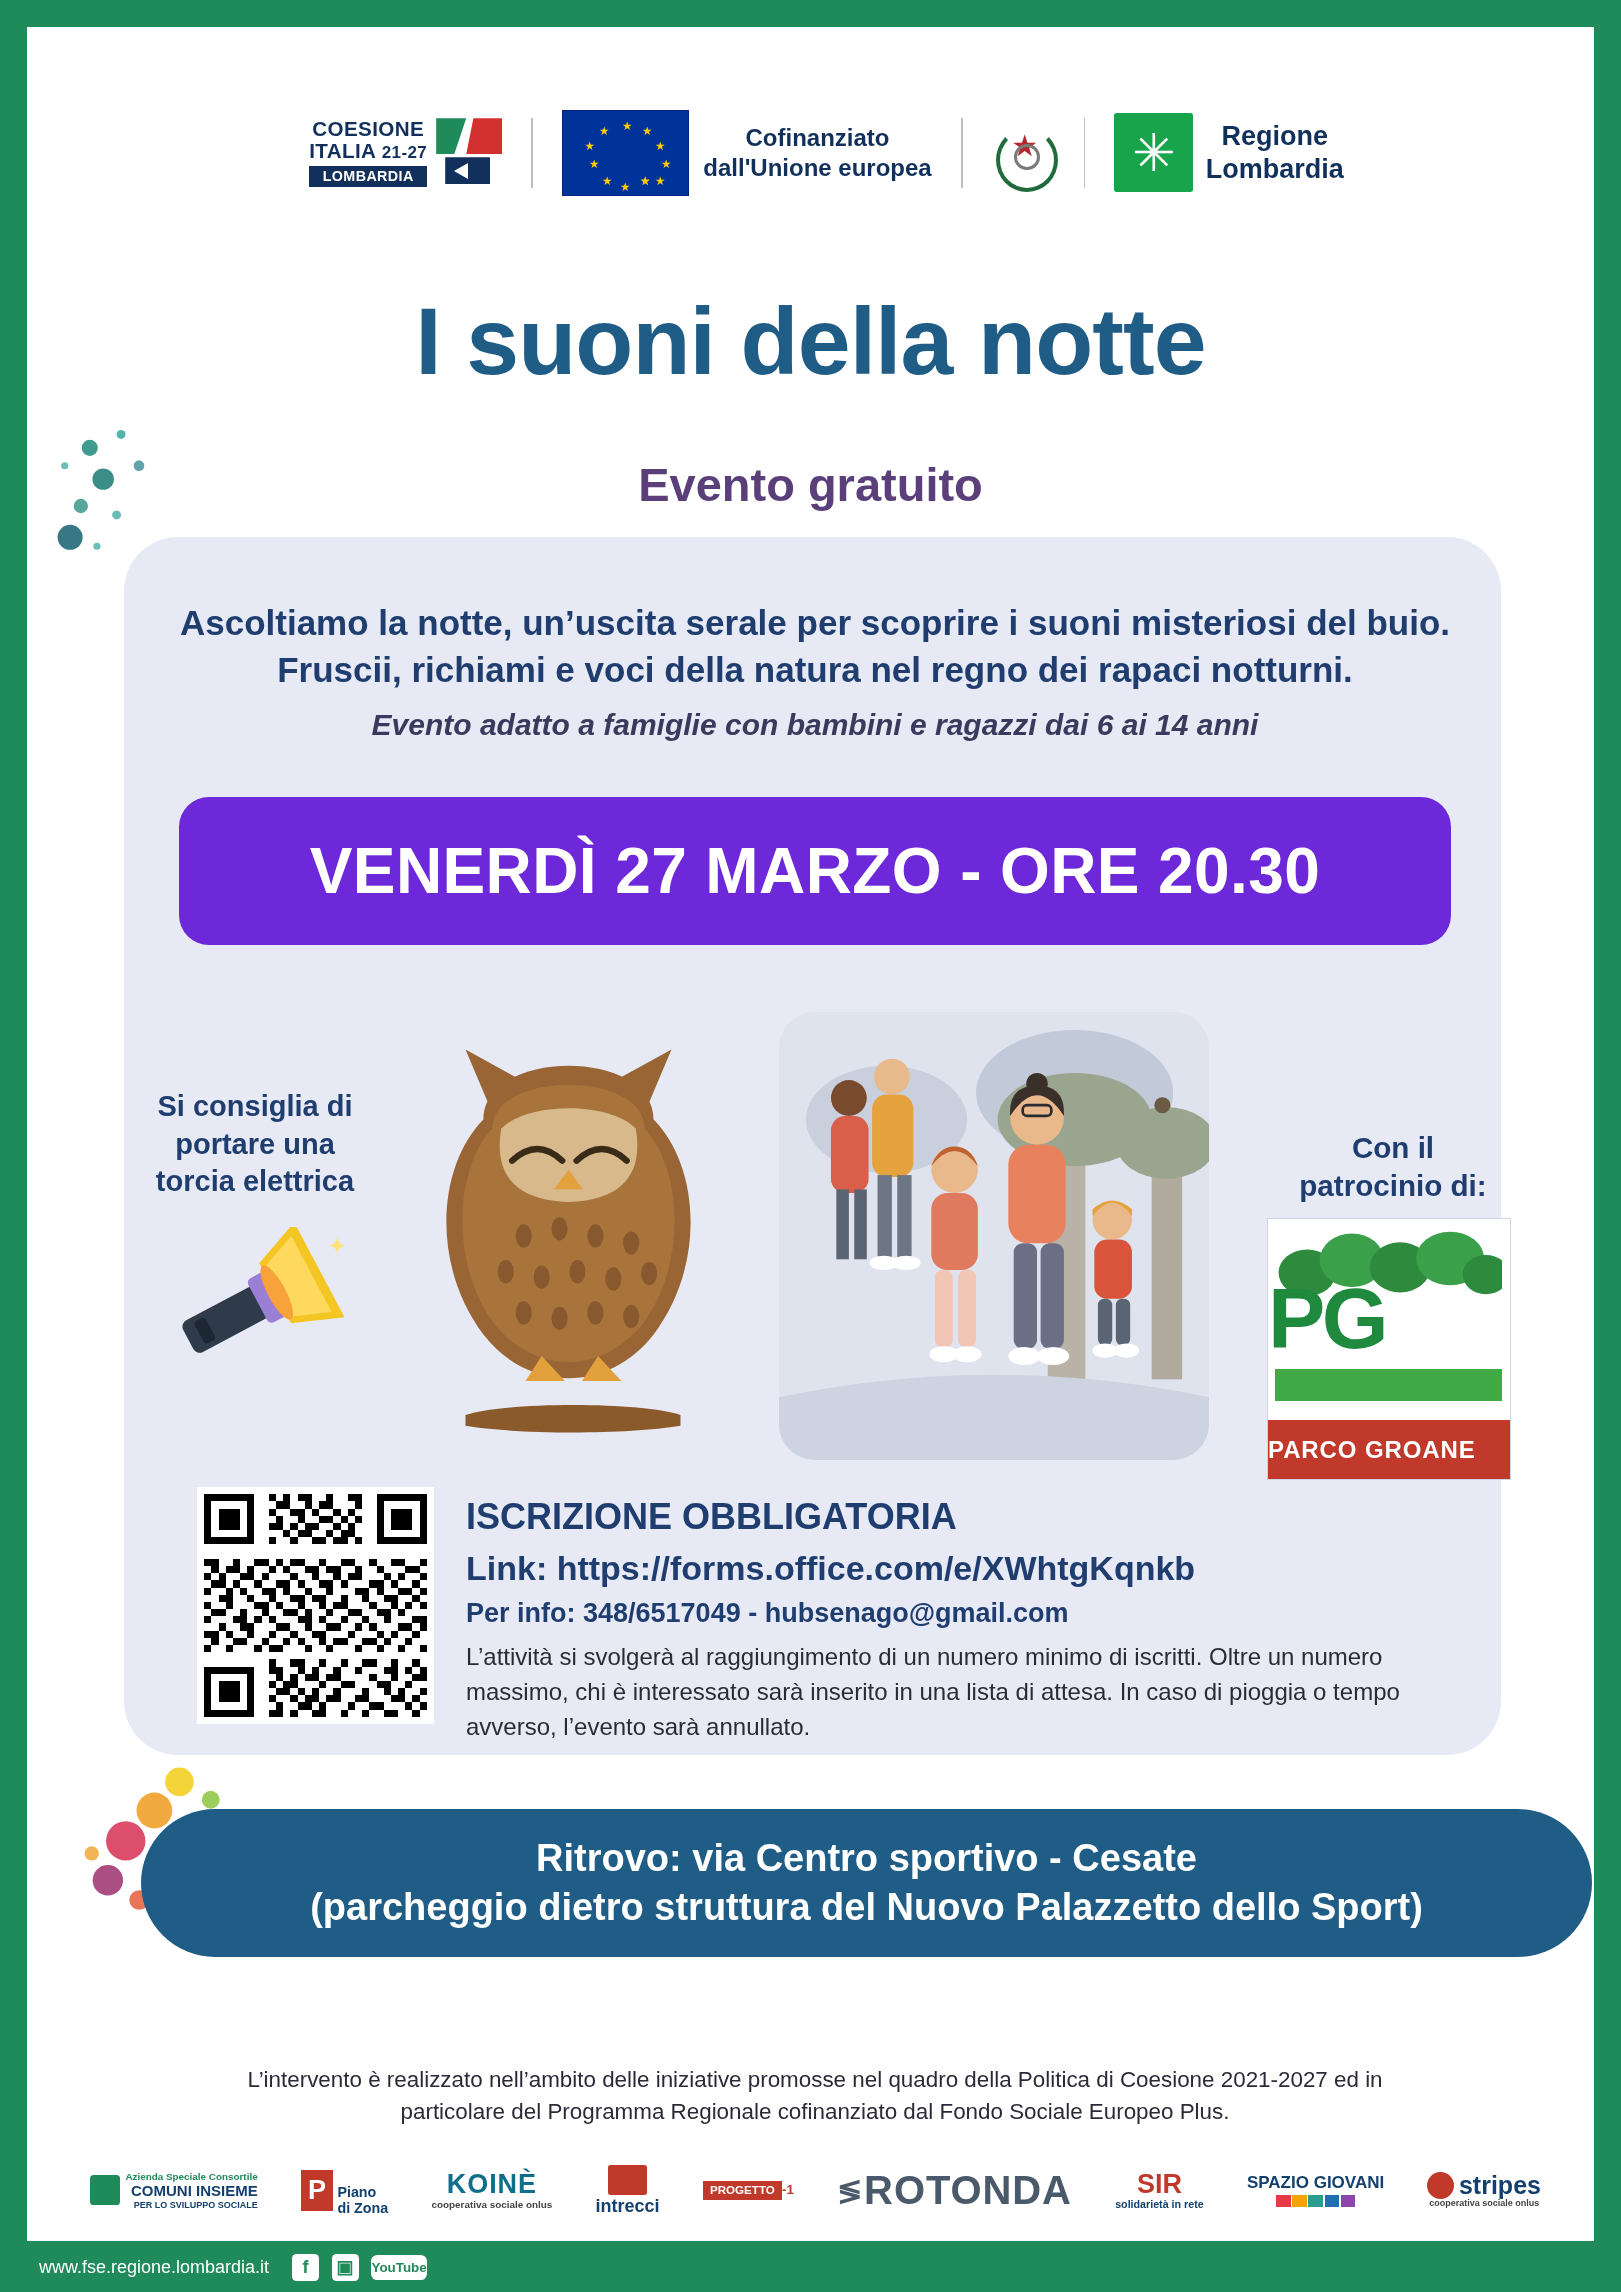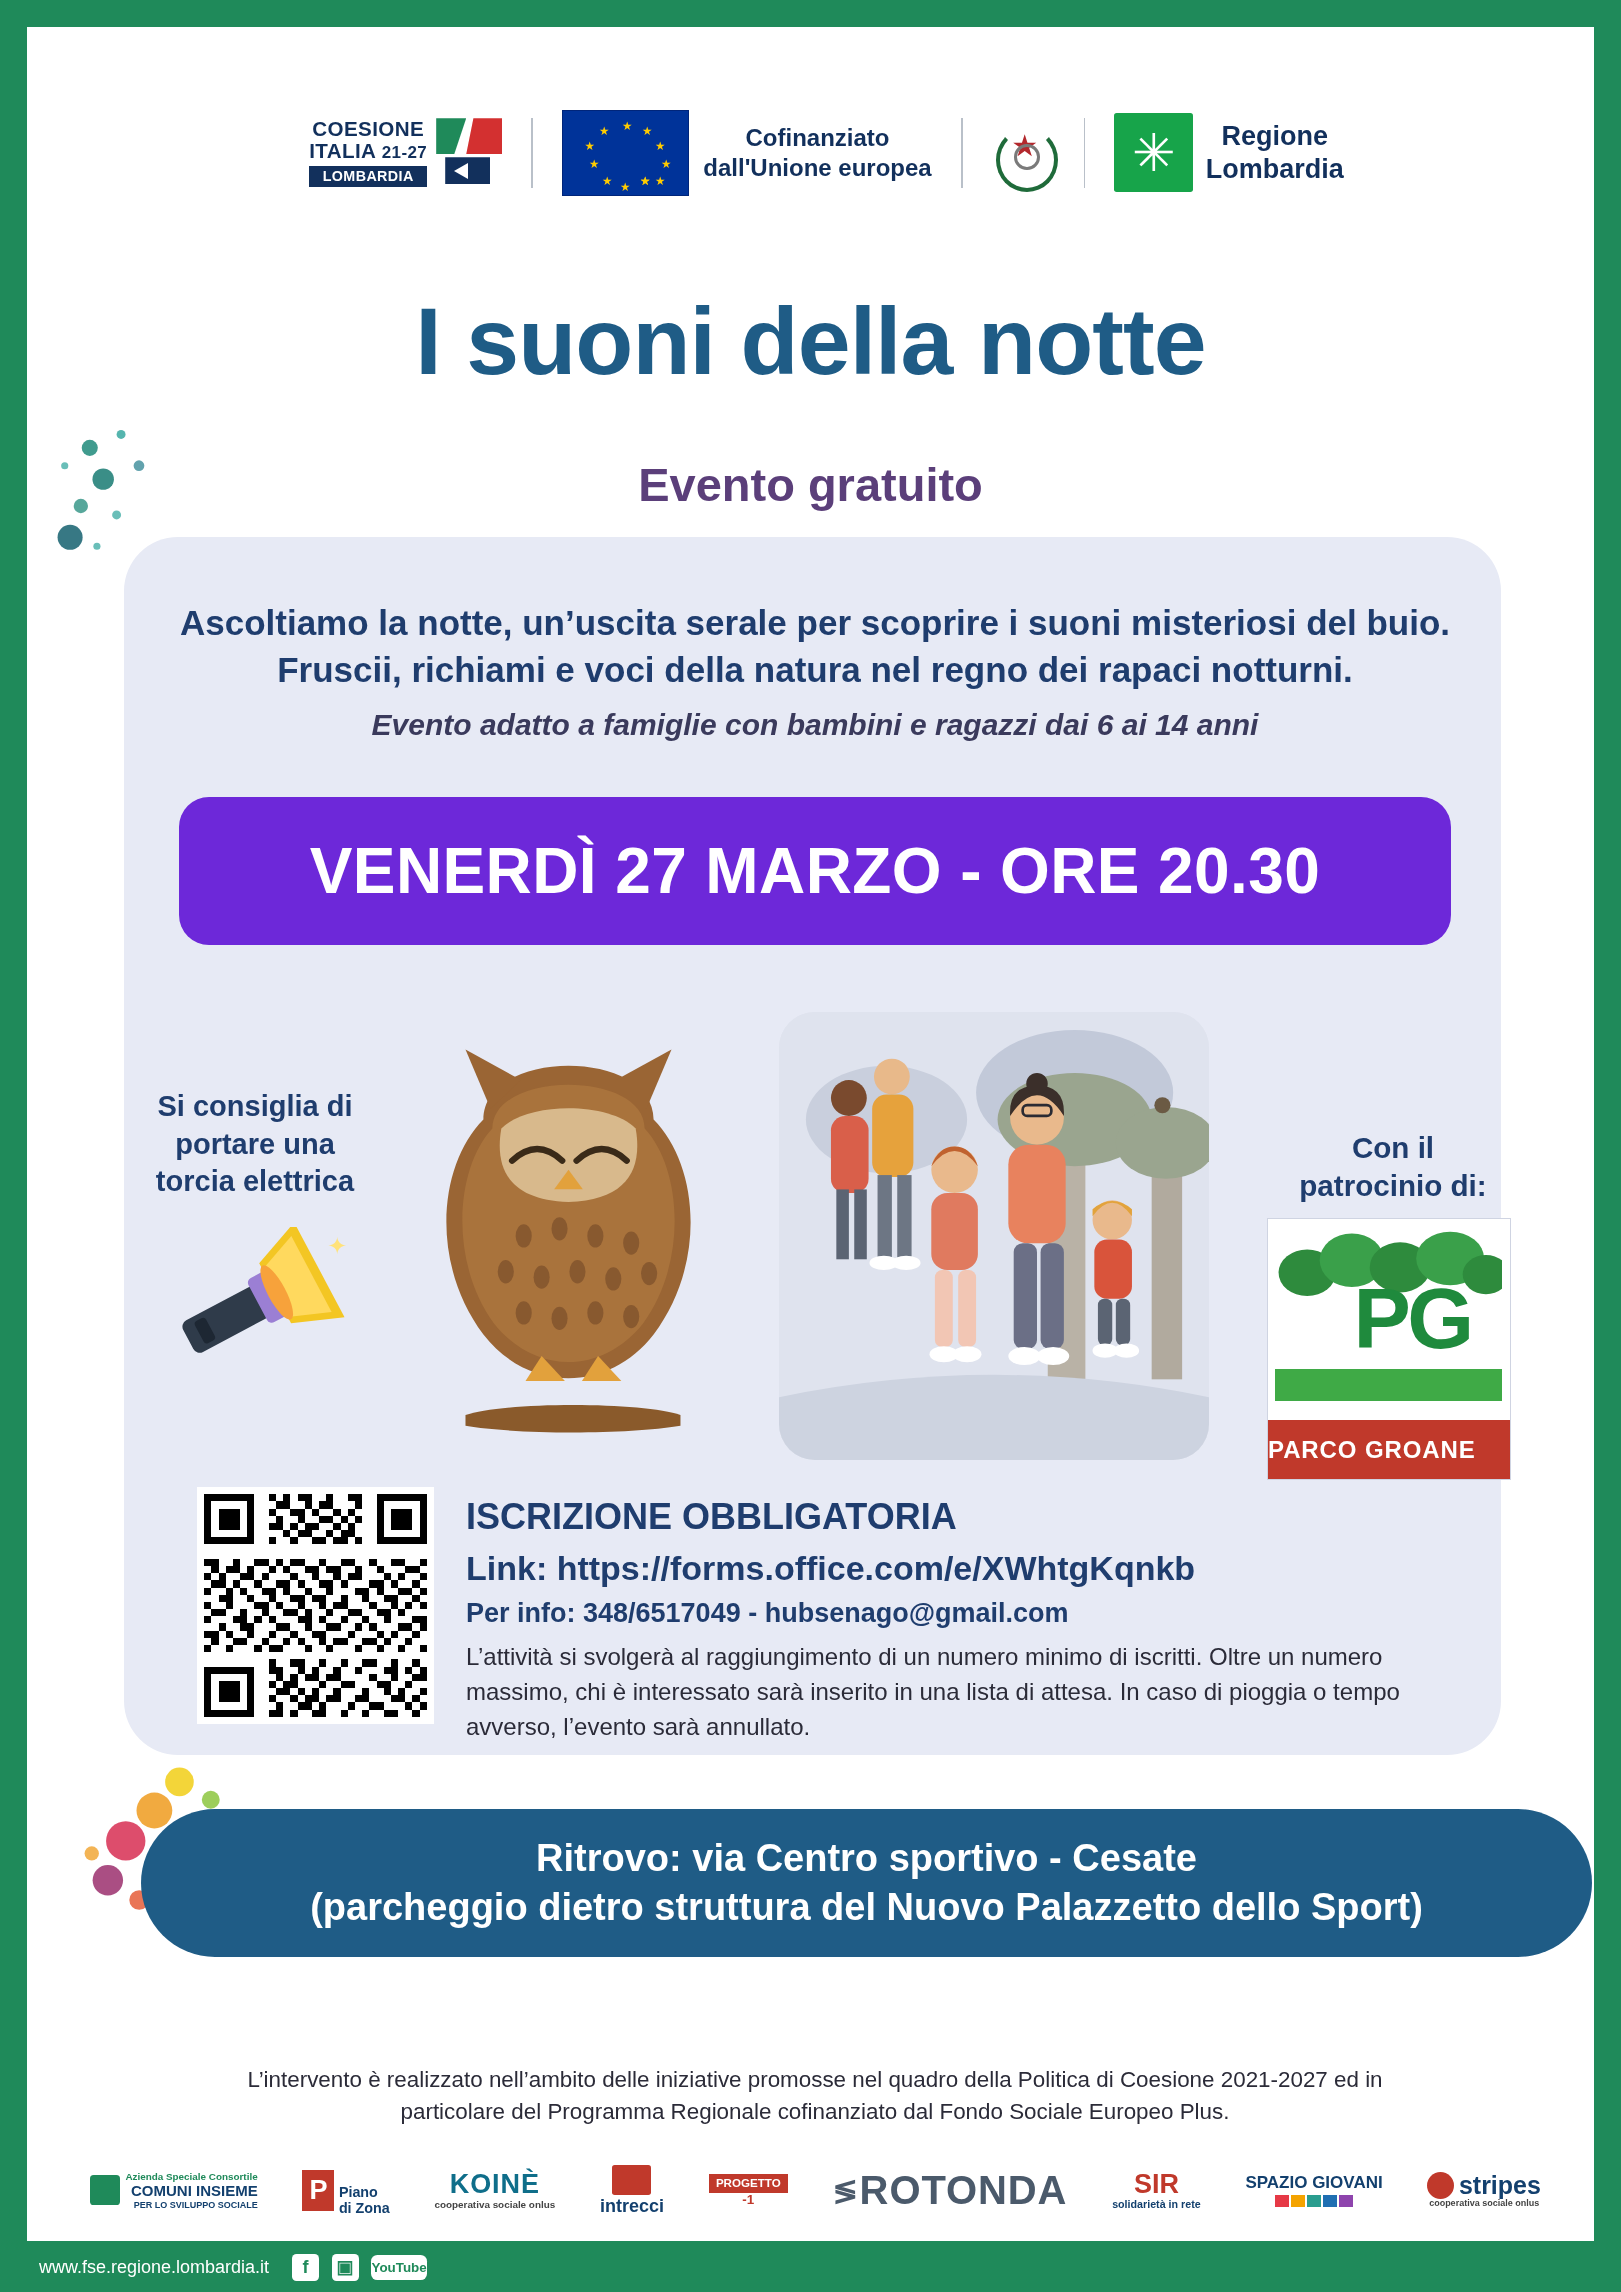--- a/index.html
+++ b/index.html
@@ -197,24 +197,23 @@
   }
   .pg {
     position: absolute; left: 1240px; top: 1191px; width: 242px; height: 260px;
     background: #ffffff; border: 1.8px solid #cfd4e2;
   }
   .pg .sky { position: absolute; left: 0; top: 0; width: 100%; height: 184px; background: #ffffff;}
   .pg .trees {
     position: absolute; left: 7.2px; top: 7.2px; width: 227px; height: 81px;
   }
   .pg .pgtext {
-    position: absolute; left: 0; top: 56px; width: 100%; text-align: center;
+    position: absolute; left: 0; top: 56px; width: 100%; text-align: left;
     font-size: 86px; font-weight: bold; color: #1f8a3d; line-height: 86px;
     letter-spacing: -3.6px;
-    padding-left: 23px;
   }
   .pg .grass {
     position: absolute; left: 7.2px; top: 150px; width: 227px; height: 32px; background: #3faa46;
   }
   .pg .band {
     position: absolute; left: 0; bottom: 0; width: 100%; height: 59px; background: #c0392b;
     display: flex; align-items: center; justify-content: flex-start;
   }
   .pg .band span { color: #ffffff; font-weight: bold; font-size: 24px; letter-spacing: 0.9px;}
   .pg .flower {
@@ -785,21 +784,21 @@
       <div class="plogo" style="flex-direction:column;line-height:1.1;">
         <div style="font-size:27px;color:#0f6e8a;letter-spacing:0.9px;">KOINÈ</div>
         <div style="font-size:9.9px;color:#444;">cooperativa sociale onlus</div>
       </div>
 
       <div class="plogo" style="flex-direction:column;line-height:1.1;">
         <div style="width:39px;height:30px;background:#c0392b;border-radius:2.7px;"></div>
         <div style="font-size:18px;color:#13406e;margin-top:1.8px;">intrecci</div>
       </div>
 
-      <div class="plogo" style="flex-direction:column;line-height:1.05;">
+      <div class="plogo" style="flex-direction:row;line-height:1.05;">
         <div style="background:#c0392b;color:#fff;font-size:11.6px;padding:3.6px 7.2px;">PROGETTO</div>
         <div style="font-size:13.4px;color:#c0392b;">-1</div>
       </div>
 
       <div class="plogo">
         <div style="font-size:30px;color:#4b5a6b;letter-spacing:1.8px;">≶</div>
         <div style="font-size:40px;color:#4b5a6b;letter-spacing:0.9px;">ROTONDA</div>
       </div>
 
       <div class="plogo" style="flex-direction:column;line-height:1.1;">

